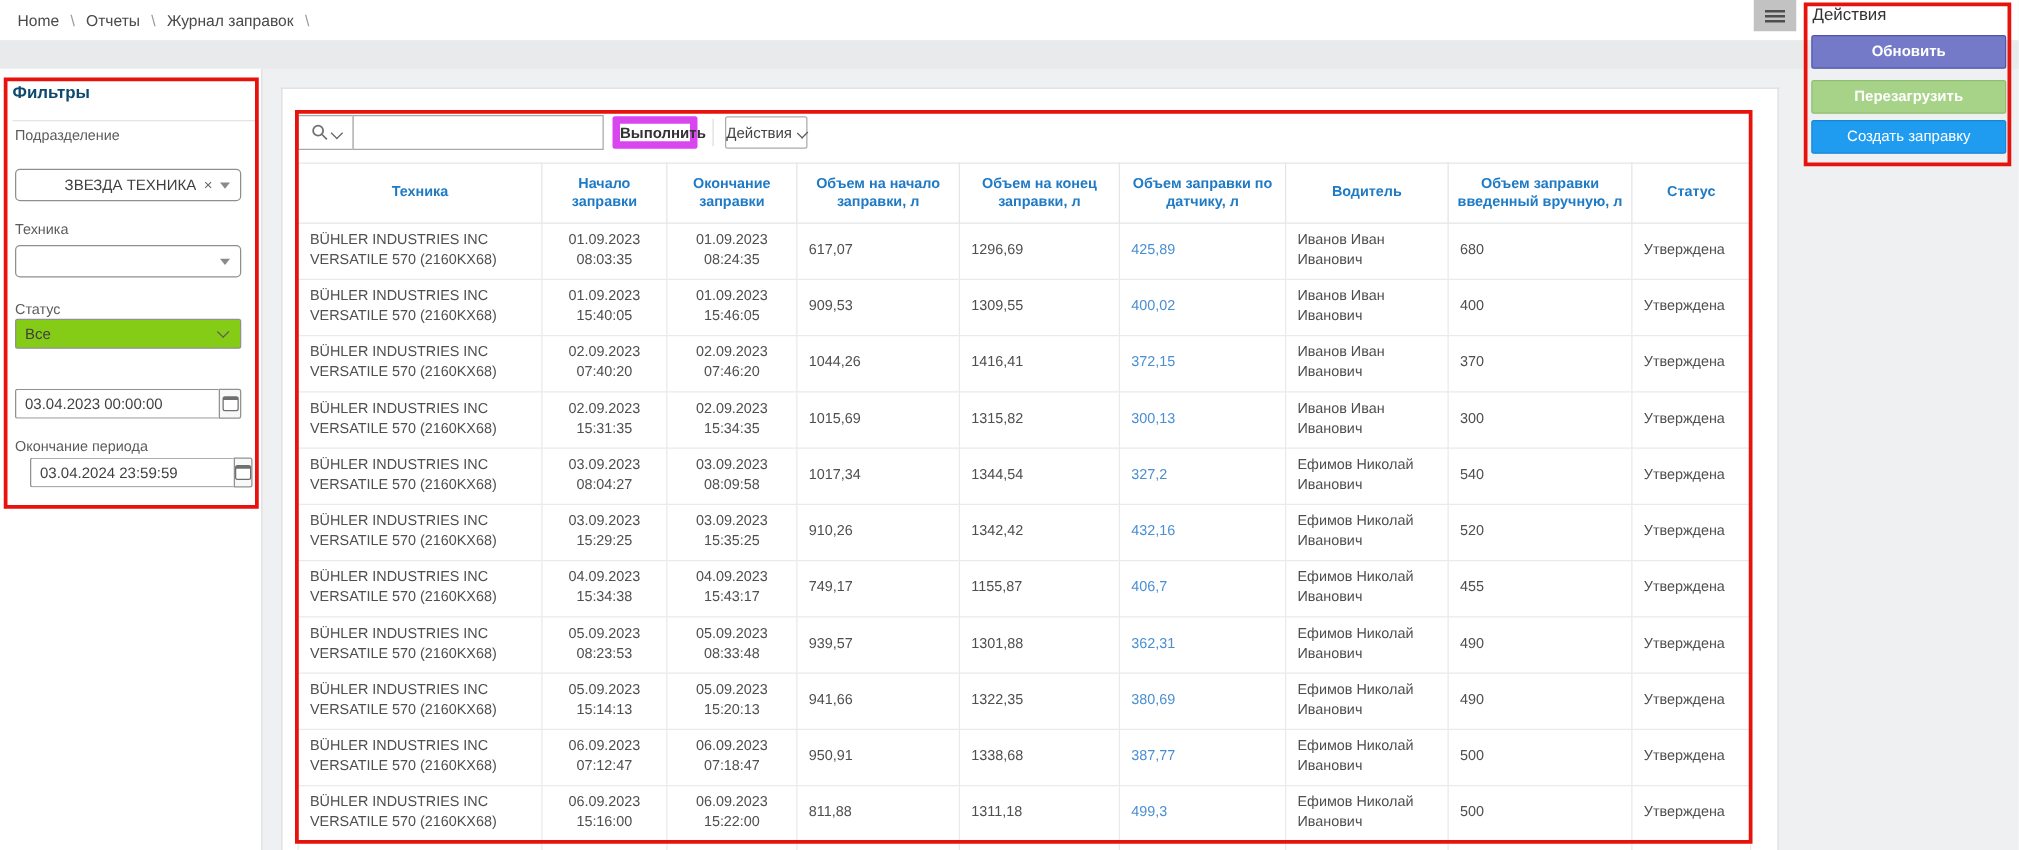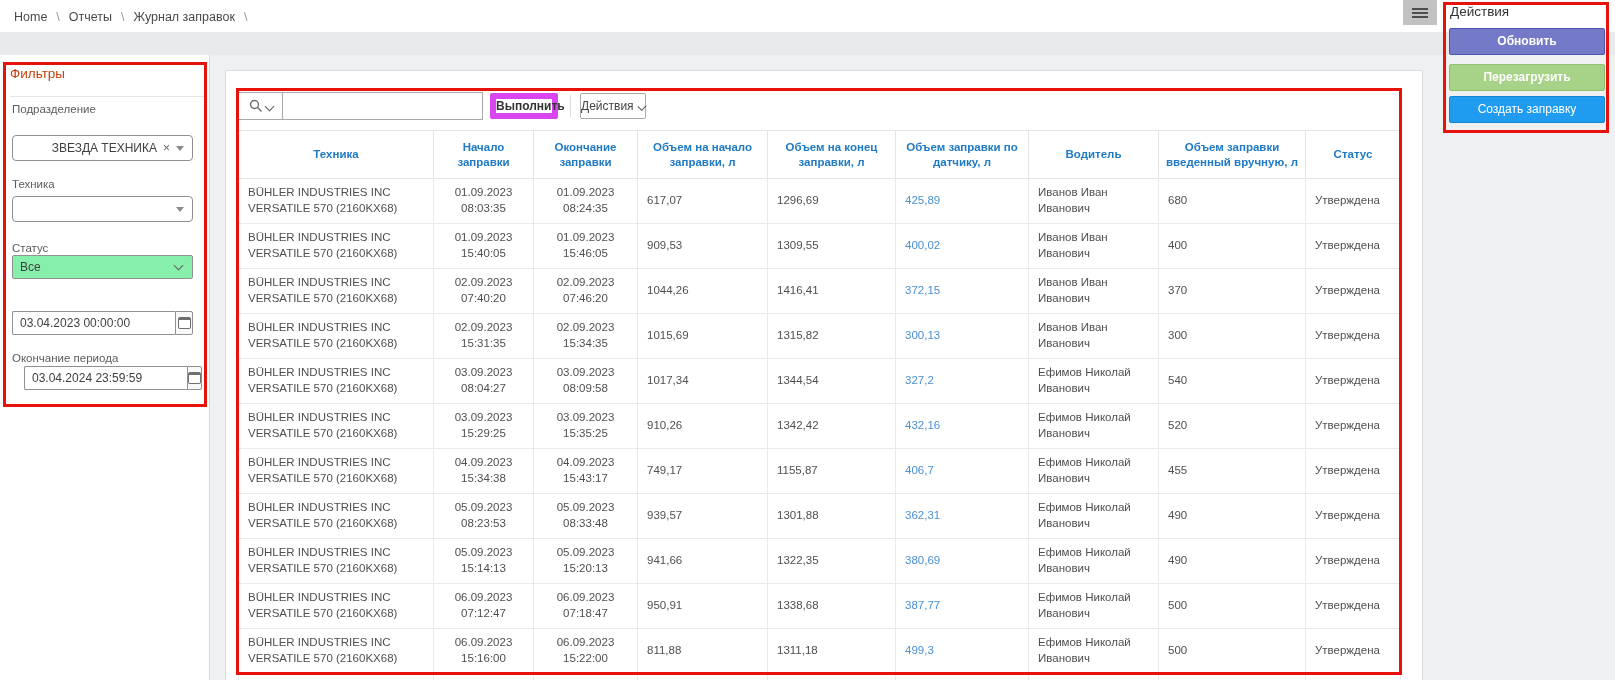--- a/index.html
+++ b/index.html
@@ -12,28 +12,28 @@
   .breadcrumb .crumb { cursor:pointer; }
   .breadcrumb .sep { color:#9a9a9a; margin:0 9px; }
   .graystrip { position:absolute; left:0; top:33px; width:1615px; height:22px; background:#e8eaeb; }
 
   
   .hamburger { position:absolute; left:1403px; top:0; width:34px; height:25px; background:#c2c2c2; display:flex; flex-direction:column; justify-content:center; align-items:center; gap:2px; cursor:pointer; }
   .hamburger i { display:block; width:16px; height:2px; background:#4d4d4d; }
 
   
   .sidebar { position:absolute; left:0; top:55px; width:210px; height:625px; background:#ffffff; border-right:1px solid #d9dbdc; }
-  .filters-title { position:absolute; left:10px; top:66px; font-size:13.5px; font-weight:normal; color:#c2410c; }
+  .filters-title { position:absolute; left:10px; top:66px; font-size:13.5px; font-weight:bold; color:#0c4a6e; }
   .filters-divider { position:absolute; left:10px; top:96px; width:197px; height:1px; background:#e2e4e5; }
   .f-label { position:absolute; left:12px; font-size:11.5px; color:#5c5c5c; }
   .combo { position:absolute; left:12px; width:181px; height:26px; background:#fff; border:1px solid #8f8f8f; border-radius:4px; display:flex; align-items:center; font-size:12px; color:#3f3f3f; cursor:pointer; }
   .combo .val { flex:1; padding-left:8px; white-space:nowrap; overflow:hidden; }
   .combo .clear { color:#666; font-size:12px; padding:0 6px; cursor:pointer; }
   .tri-down { width:0; height:0; border-left:4px solid transparent; border-right:4px solid transparent; border-top:5px solid #8a8a8a; margin-right:8px; }
-  .select { position:absolute; left:12px; width:181px; height:24px; background:#86efac; border:1px solid #919191; border-radius:2px; display:flex; align-items:center; font-size:12px; color:#3f3f3f; cursor:pointer; }
+  .select { position:absolute; left:12px; width:181px; height:24px; background:#84cc16; border:1px solid #919191; border-radius:2px; display:flex; align-items:center; font-size:12px; color:#3f3f3f; cursor:pointer; }
   .select .val { flex:1; padding-left:7px; }
   .chev { width:7px; height:7px; border-right:1.6px solid #5f5f5f; border-bottom:1.6px solid #5f5f5f; transform:rotate(45deg); margin-right:10px; margin-top:-3px; }
   .dateinput { position:absolute; left:12px; width:181px; height:24px; display:flex; }
   .dateinput input { flex:1; height:24px; border:1px solid #919191; border-right:none; border-radius:2px 0 0 2px; font-size:12px; color:#3f3f3f; padding-left:7px; font-family:inherit; background:#fff; }
   .calbtn { width:26px; height:24px; border:1px solid #919191; border-radius:0 2px 2px 0; background:#f8f8f8; display:flex; align-items:center; justify-content:center; cursor:pointer; }
   .cal-icon { width:13px; height:12px; border:1px solid #6f6f6f; border-top:3px solid #6f6f6f; border-radius:2px; background:#fff; }
 
   
   .main-panel { position:absolute; left:225px; top:70px; width:1198px; height:610px; background:#ffffff; border:1px solid #d9dbdc; border-bottom:none; }
 

